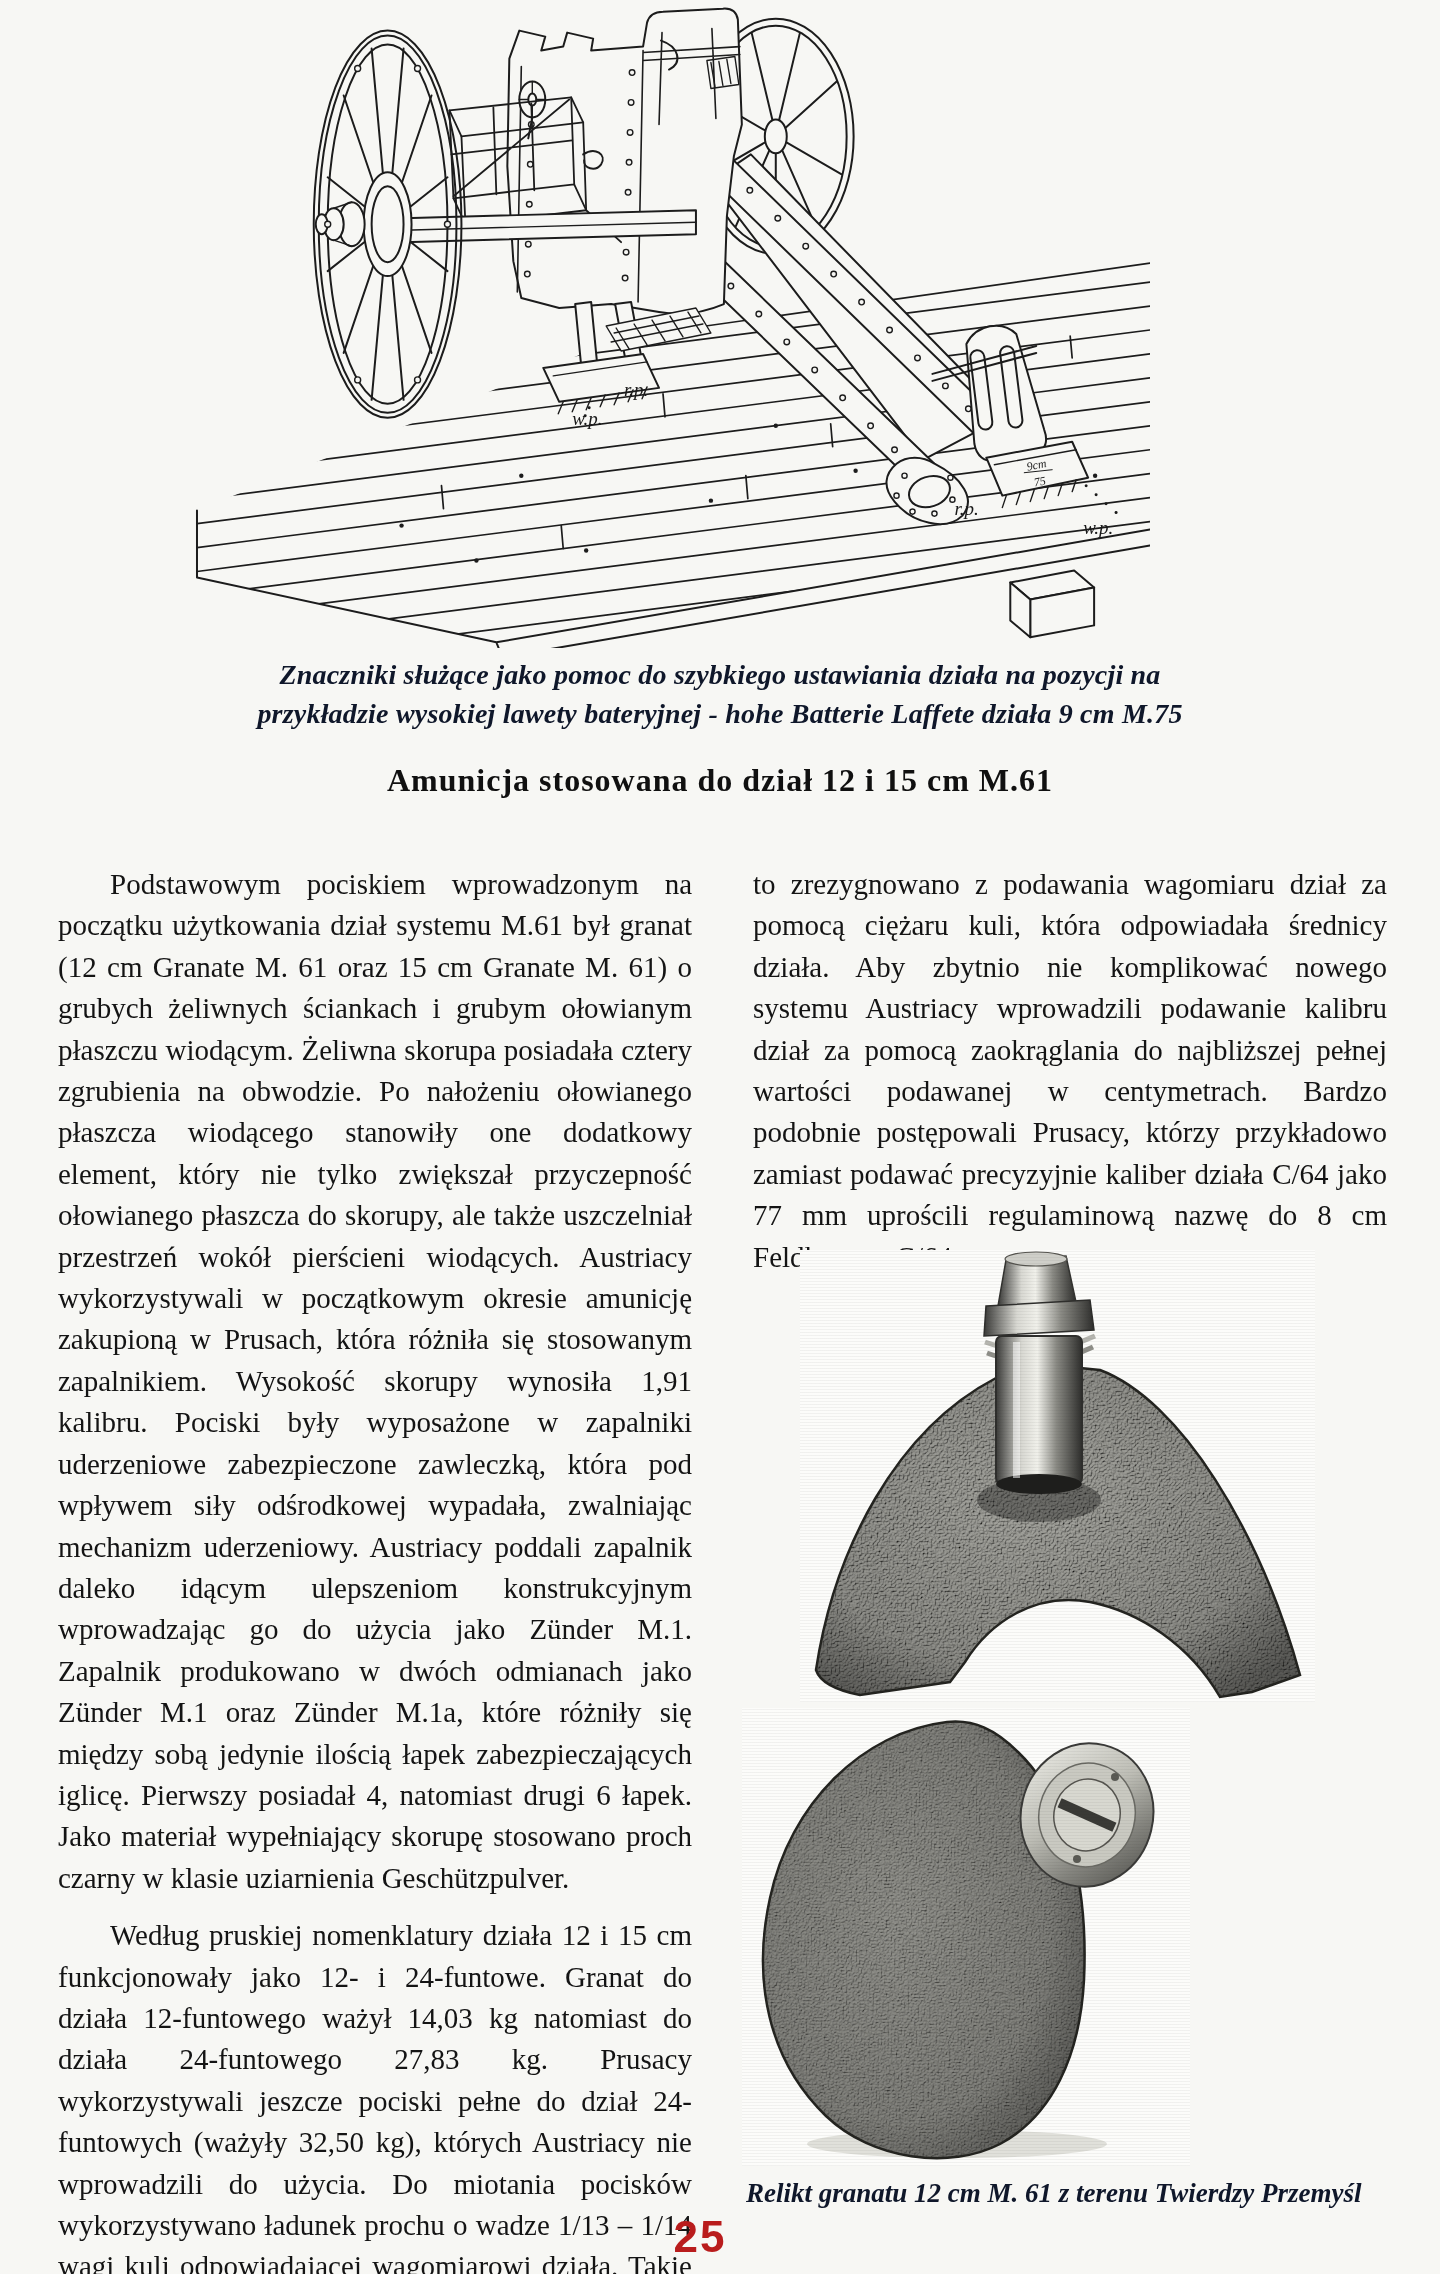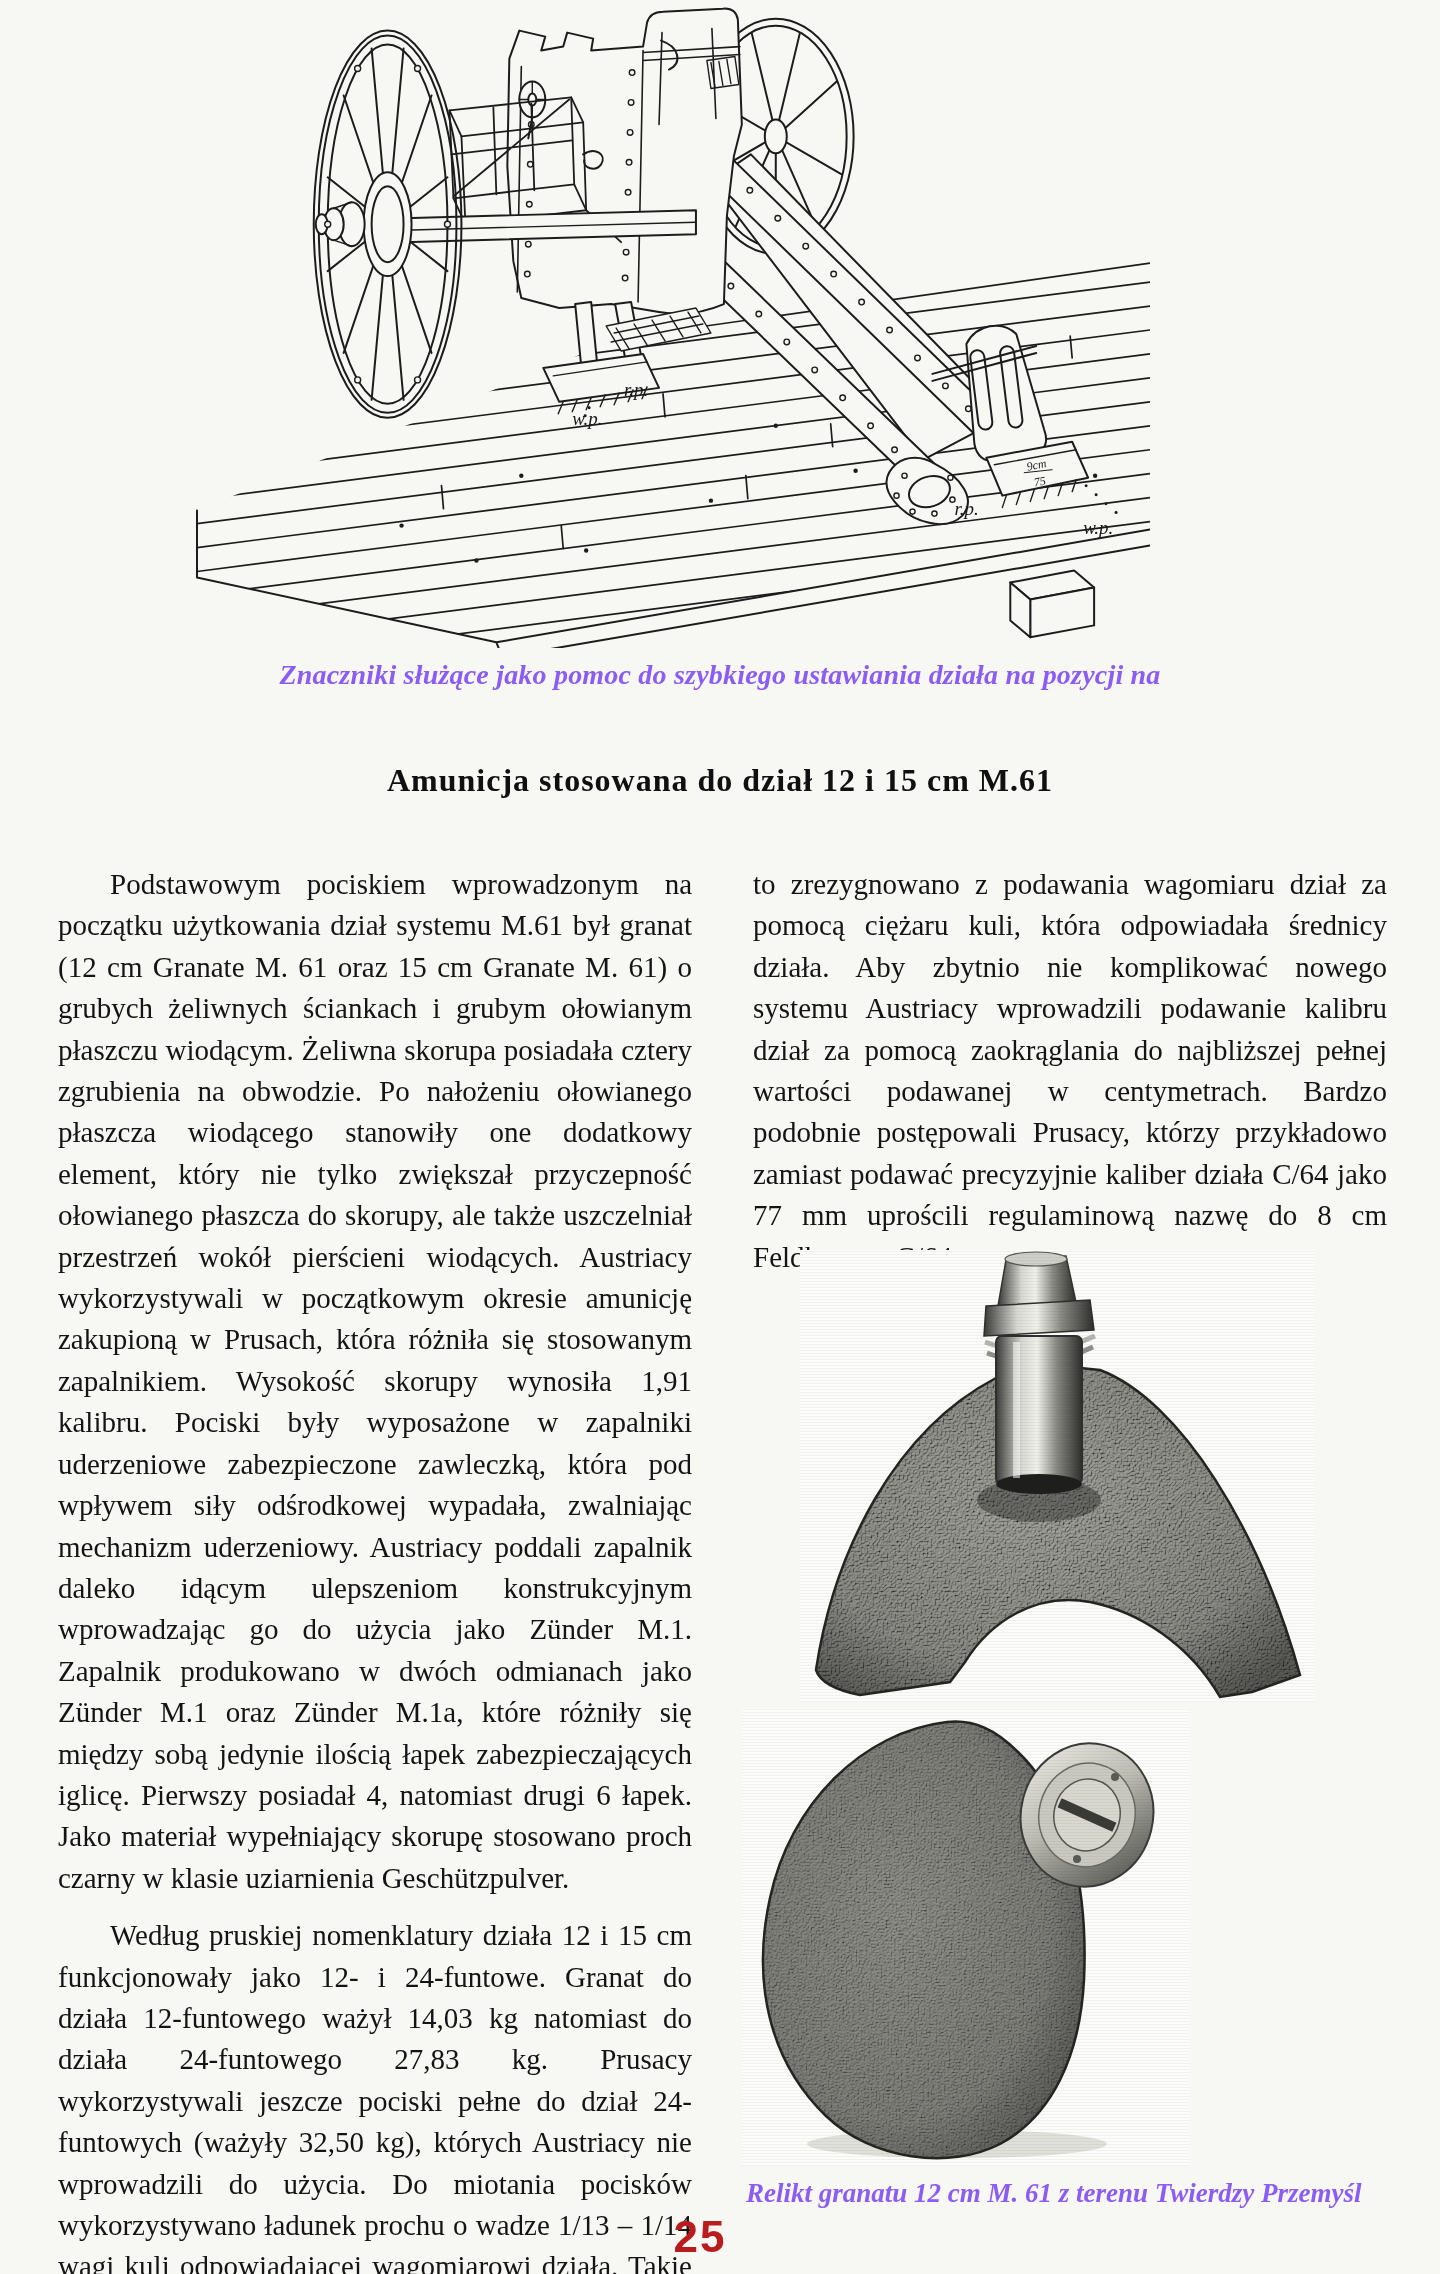--- a/index.html
+++ b/index.html
@@ -8,21 +8,21 @@
     position:relative;
     width:1440px;height:2274px;
     margin:0 auto;
     background:#f7f7f4;
     font-family:"Liberation Serif",serif;
     color:#161616;
     overflow:hidden;
   }
   .fig-top{position:absolute;left:192px;top:6px;width:958px;height:642px;margin:0;}
   .fig-top svg{width:100%;height:100%;display:block;}
-  .cap{font-style:italic;font-weight:bold;color:#8b5cf6;}
+  .cap{font-style:italic;font-weight:bold;color:#0f172a;}
   .cap-top{
     position:absolute;top:655px;left:30px;width:1380px;
     text-align:center;font-size:28px;line-height:39px;letter-spacing:.2px;
   }
   .heading{
     position:absolute;top:762px;left:0;width:1440px;margin:0;
     text-align:center;font-size:32px;font-weight:bold;letter-spacing:1px;color:#101010;
   }
   .col{position:absolute;top:848px;font-size:29px;line-height:41.4px;text-align:justify;color:#141414;}
   .col p{margin:16px;}
@@ -252,20 +252,21 @@
               <circle cx="166" cy="62" r="3"></circle>
               <circle cx="226" cy="62" r="3"></circle>
           </g>
         </g>
       </g>
     </svg>
   </figure>
 
   <div class="cap cap-top">
     <div>Znaczniki służące jako pomoc do szybkiego ustawiania działa na pozycji na</div>
+    <div>przykładzie wysokiej lawety bateryjnej - hohe Batterie Laffete działa 9 cm M.75</div>
   </div>
 
   <h1 class="heading">Amunicja stosowana do dział 12 i 15 cm M.61</h1>
 
   <div class="col col-l">
     <p class="indent">Podstawowym pociskiem wprowadzonym na początku użytkowania dział systemu M.61 był granat (12 cm Granate M. 61 oraz 15 cm Granate M. 61) o grubych żeliwnych ściankach i grubym ołowianym płaszczu wiodącym. Żeliwna skorupa posiadała cztery zgrubienia na obwodzie. Po nałożeniu ołowianego płaszcza wiodącego stanowiły one dodatkowy element, który nie tylko zwiększał przyczepność ołowianego płaszcza do skorupy, ale także uszczelniał przestrzeń wokół pierścieni wiodących. Austriacy wykorzystywali w początkowym okresie amunicję zakupioną w Prusach, która różniła się stosowanym zapalnikiem. Wysokość skorupy wynosiła 1,91 kalibru. Pociski były wyposażone w zapalniki uderzeniowe zabezpieczone zawleczką, która pod wpływem siły odśrodkowej wypadała, zwalniając mechanizm uderzeniowy. Austriacy poddali zapalnik daleko idącym ulepszeniom konstrukcyjnym wprowadzając go do użycia jako Zünder M.1. Zapalnik produkowano w dwóch odmianach jako Zünder M.1 oraz Zünder M.1a, które różniły się między sobą jedynie ilością łapek zabezpieczających iglicę. Pierwszy posiadał 4, natomiast drugi 6 łapek. Jako materiał wypełniający skorupę stosowano proch czarny w klasie uziarnienia Geschützpulver.</p>
     <p class="indent cont">Według pruskiej nomenklatury działa 12 i 15 cm funkcjonowały jako 12- i 24-funtowe. Granat do działa 12-funtowego ważył 14,03 kg natomiast do działa 24-funtowego 27,83 kg. Prusacy wykorzystywali jeszcze pociski pełne do dział 24-funtowych (ważyły 32,50 kg), których Austriacy nie wprowadzili do użycia. Do miotania pocisków wykorzystywano ładunek prochu o wadze 1/13 – 1/14 wagi kuli odpowiadającej wagomiarowi działa. Takie ładunki zapewniały prędkość początkową pocisków na poziomie 301 m/s dla działa 12-funtowego oraz 295 m/s dla działa 24-funtowego. W ramach uproszczenia dość skomplikowanego systemu miar stosowanego jeszcze w drugiej połowie XIX wieku postanowiono wprowadzić pewne ujednolicenia. Wtedy</p>
   </div>
 
   <div class="col col-r">

